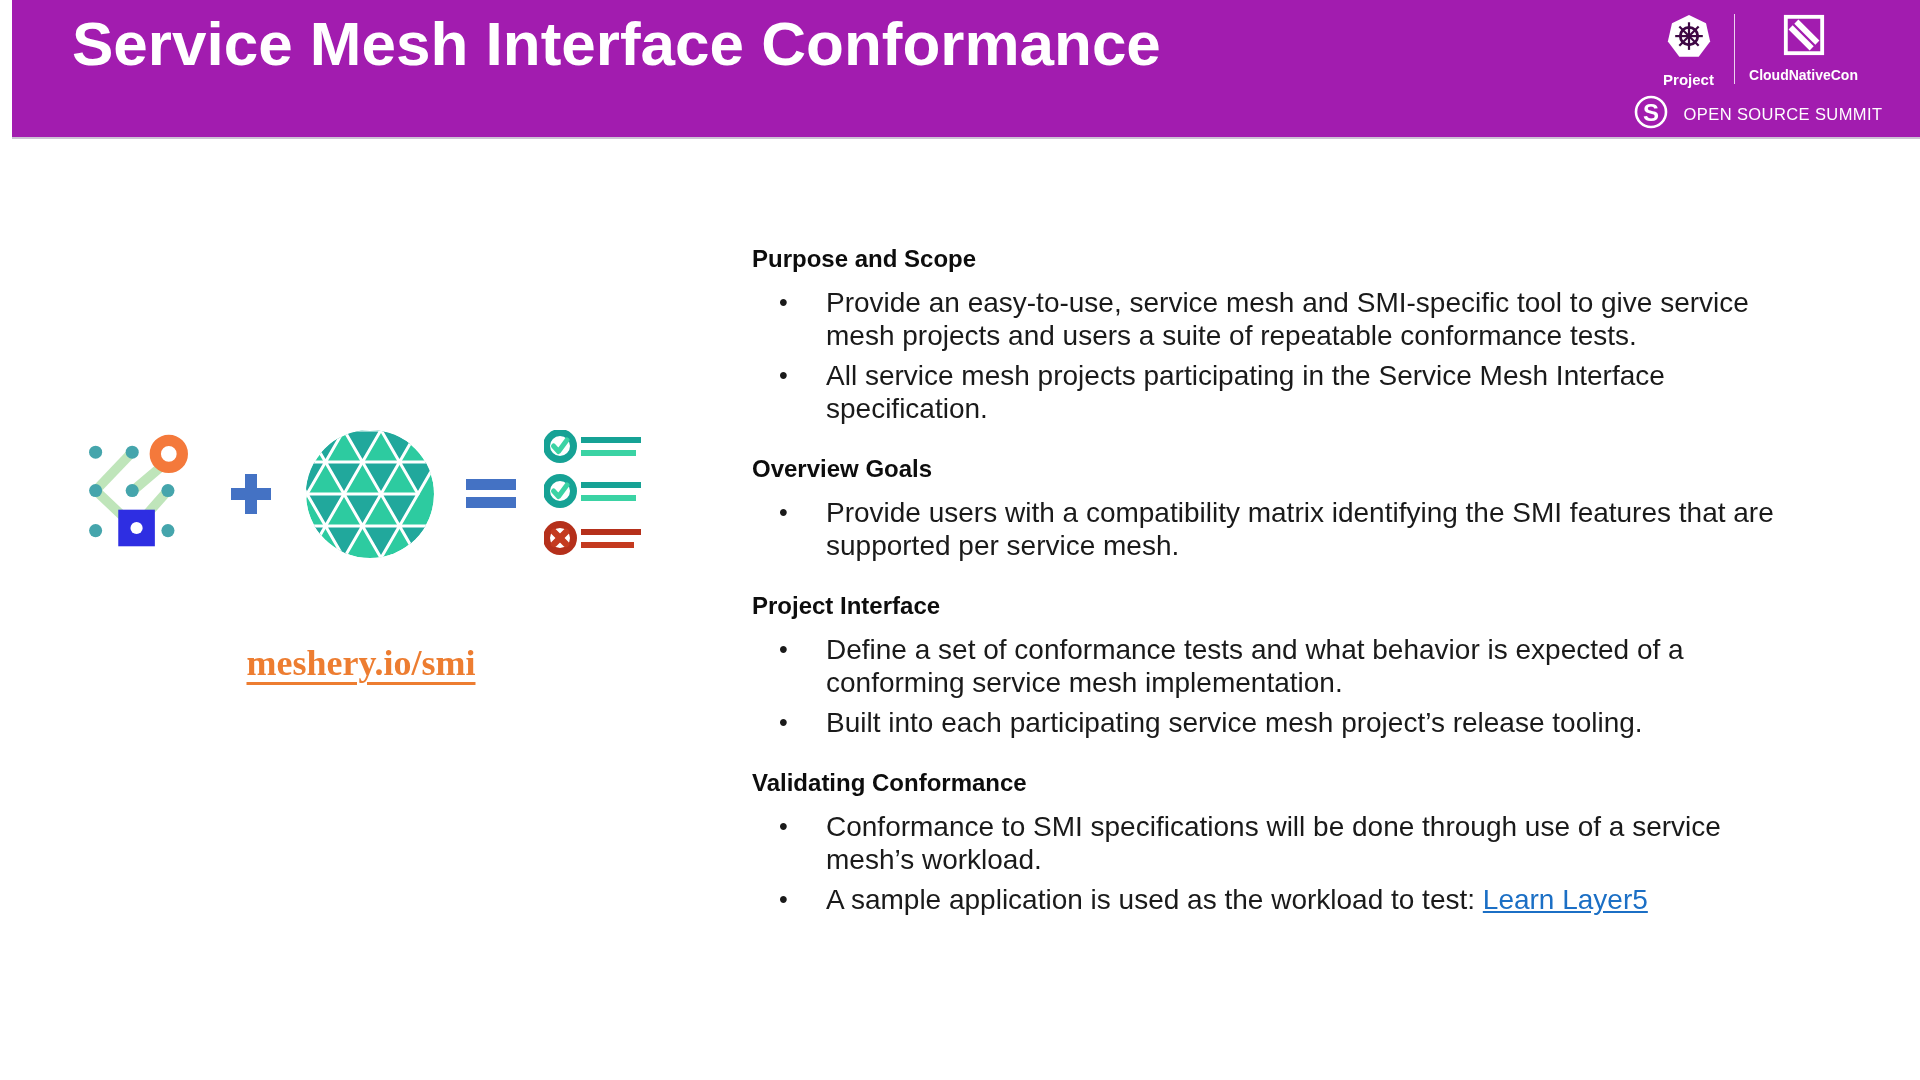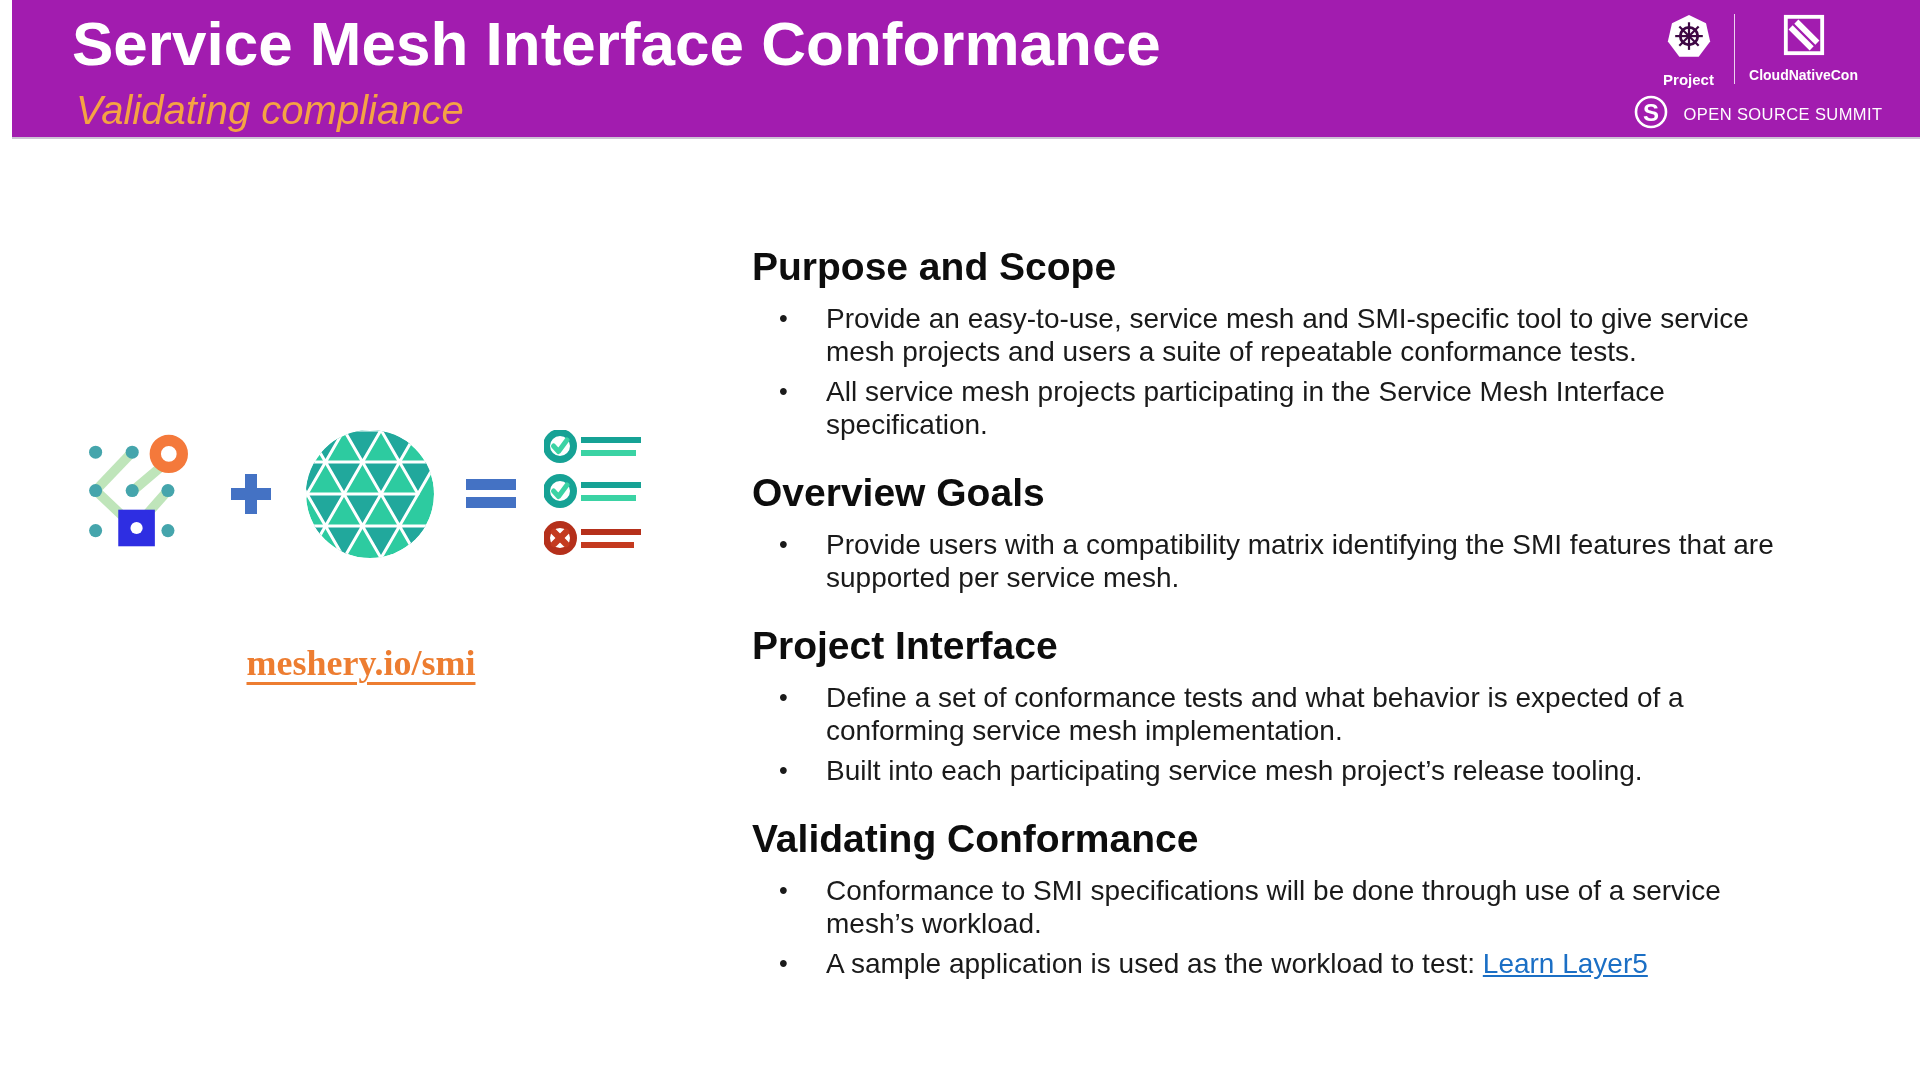--- a/index.html
+++ b/index.html
@@ -32,40 +32,39 @@
   .formula svg{display:block;}
   .gap30{margin-left:30px;}
   .gap28{margin-left:28px;}
 
   .meshery{position:absolute;left:78px;top:642px;width:566px;text-align:center;font-family:Liberation Serif, serif;}
   .meshery a{font-size:36px;font-weight:bold;color:#ED7D31;text-decoration:underline;
              text-decoration-thickness:3px;text-underline-offset:7px;cursor:pointer;}
 
   
   .content{position:absolute;left:752px;top:245px;width:1039px;color:#1A1A1A;}
-  .content h3{font-size:39px;font-weight:bold;color:#0D0D0D;margin:30px 0 13px 0;}
+  .content h3{font-size:24px;font-weight:bold;color:#0D0D0D;margin:30px 0 13px 0;}
   .content .section:first-child h3{margin-top:0;}
   .content ul{list-style:none;margin:0;padding:0;}
   .content li{display:flex;font-size:28px;line-height:33px;margin:0 0 7px 0;}
   .content .b{width:74px;min-width:74px;box-sizing:border-box;padding-left:27px;font-size:25px;}
   .content .t{flex:1;max-width:965px;}
   a.blue{color:#1B6FC5;text-decoration:underline;cursor:pointer;}
 
   
   .footer{position:absolute;left:78px;top:1008px;font-size:22px;font-style:italic;color:#75848B;}
   .footer a{color:#75848B;text-decoration:underline;cursor:pointer;}
 </style>
 </head>
 <body>
 
 <div class="slide">
 
   <div class="header">
     <div class="title">Service Mesh Interface Conformance</div>
-    <div class="subtitle">Validating compliance</div>
 
     <div class="logos">
       <div class="logo-row1">
         <div class="lcol kubecol">
           <span>
             <svg width="46" height="50" viewBox="0 0 50 52">
               <polygon points="25,2 43.5,11 48,31 35.5,47.5 14.5,47.5 2,31 6.5,11" fill="#ffffff"></polygon>
               <g stroke="#3E0844" fill="none">
                 <circle cx="25" cy="25" r="9.5" stroke-width="3"></circle>
                 <circle cx="25" cy="25" r="2.5" fill="#3E0844" stroke="none"></circle>

